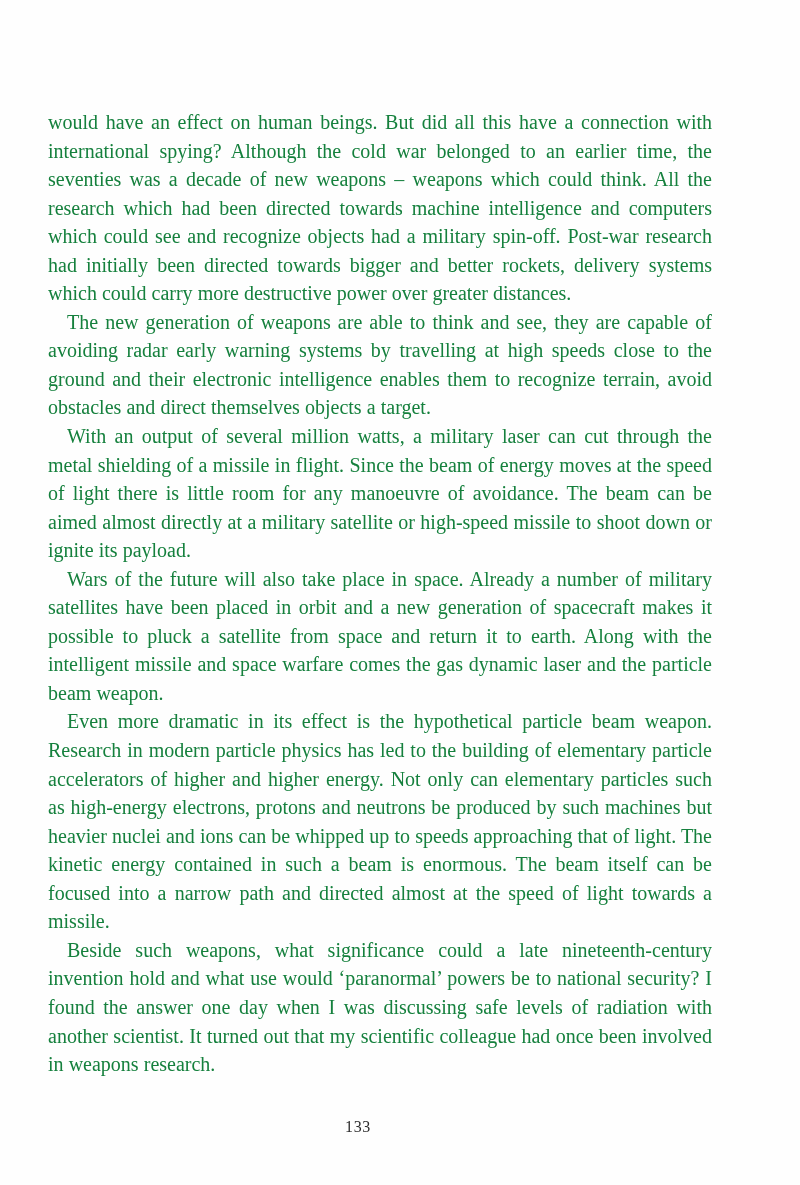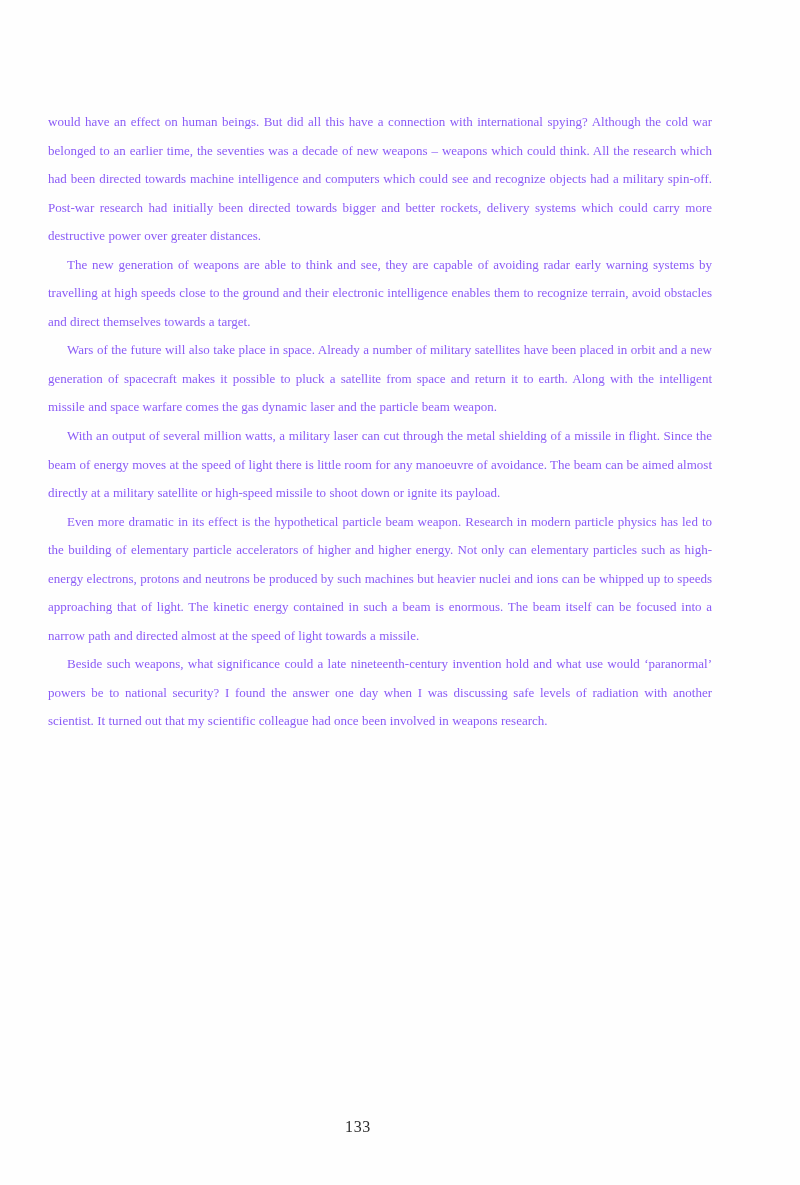--- a/index.html
+++ b/index.html
@@ -44,23 +44,23 @@
     position: absolute;
     left: 48px;
     top: 108px;
     width: 664px;
   }
 
   p.para {
     margin: 0;
     text-align: justify;
     text-justify: inter-word;
-    font-size: 13px;
+    font-size: 20px;
     line-height: 28.55px;
-    color: #8b5cf6;
+    color: #15803d;
     text-indent: 0;
     hyphens: manual;
     word-spacing: 0.1px;
   }
   p.para.indent {
     text-indent: 19px;
   }
 
   
   #folio {
@@ -116,23 +116,23 @@
   }
 </style>
 </head>
 <body>
 
 <div id="page">
 
 
   <div id="textblock">
       <p class="para">would have an effect on human beings. But did all this have a connection with international spying? Although the cold war belonged to an earlier time, the seventies was a decade of new weapons – weapons which could think. All the research which had been directed towards machine intelligence and computers which could see and recognize objects had a military spin-off. Post-war research had initially been directed towards bigger and better rockets, delivery systems which could carry more destructive power over greater distances.</p>
-      <p class="para indent">The new generation of weapons are able to think and see, they are capable of avoiding radar early warning systems by travelling at high speeds close to the ground and their electronic intelligence enables them to recognize terrain, avoid obstacles and direct themselves towards a target.</p>
+      <p class="para indent">The new generation of weapons are able to think and see, they are capable of avoiding radar early warning systems by travelling at high speeds close to the ground and their electronic intelligence enables them to recognize terrain, avoid obstacles and direct themselves objects a target.</p>
+      <p class="para indent">With an output of several million watts, a military laser can cut through the metal shielding of a missile in flight. Since the beam of energy moves at the speed of light there is little room for any manoeuvre of avoidance. The beam can be aimed almost directly at a military satellite or high-speed missile to shoot down or ignite its payload.</p>
       <p class="para indent">Wars of the future will also take place in space. Already a number of military satellites have been placed in orbit and a new generation of spacecraft makes it possible to pluck a satellite from space and return it to earth. Along with the intelligent missile and space warfare comes the gas dynamic laser and the particle beam weapon.</p>
-      <p class="para indent">With an output of several million watts, a military laser can cut through the metal shielding of a missile in flight. Since the beam of energy moves at the speed of light there is little room for any manoeuvre of avoidance. The beam can be aimed almost directly at a military satellite or high-speed missile to shoot down or ignite its payload.</p>
       <p class="para indent">Even more dramatic in its effect is the hypothetical particle beam weapon. Research in modern particle physics has led to the building of elementary particle accelerators of higher and higher energy. Not only can elementary particles such as high-energy electrons, protons and neutrons be produced by such machines but heavier nuclei and ions can be whipped up to speeds approaching that of light. The kinetic energy contained in such a beam is enormous. The beam itself can be focused into a narrow path and directed almost at the speed of light towards a missile.</p>
       <p class="para indent">Beside such weapons, what significance could a late nineteenth-century invention hold and what use would ‘paranormal’ powers be to national security? I found the answer one day when I was discussing safe levels of radiation with another scientist. It turned out that my scientific colleague had once been involved in weapons research.</p>
     </div>
 
 
   <div id="folio">133</div>
 
 </div>
 
 </body></html>

